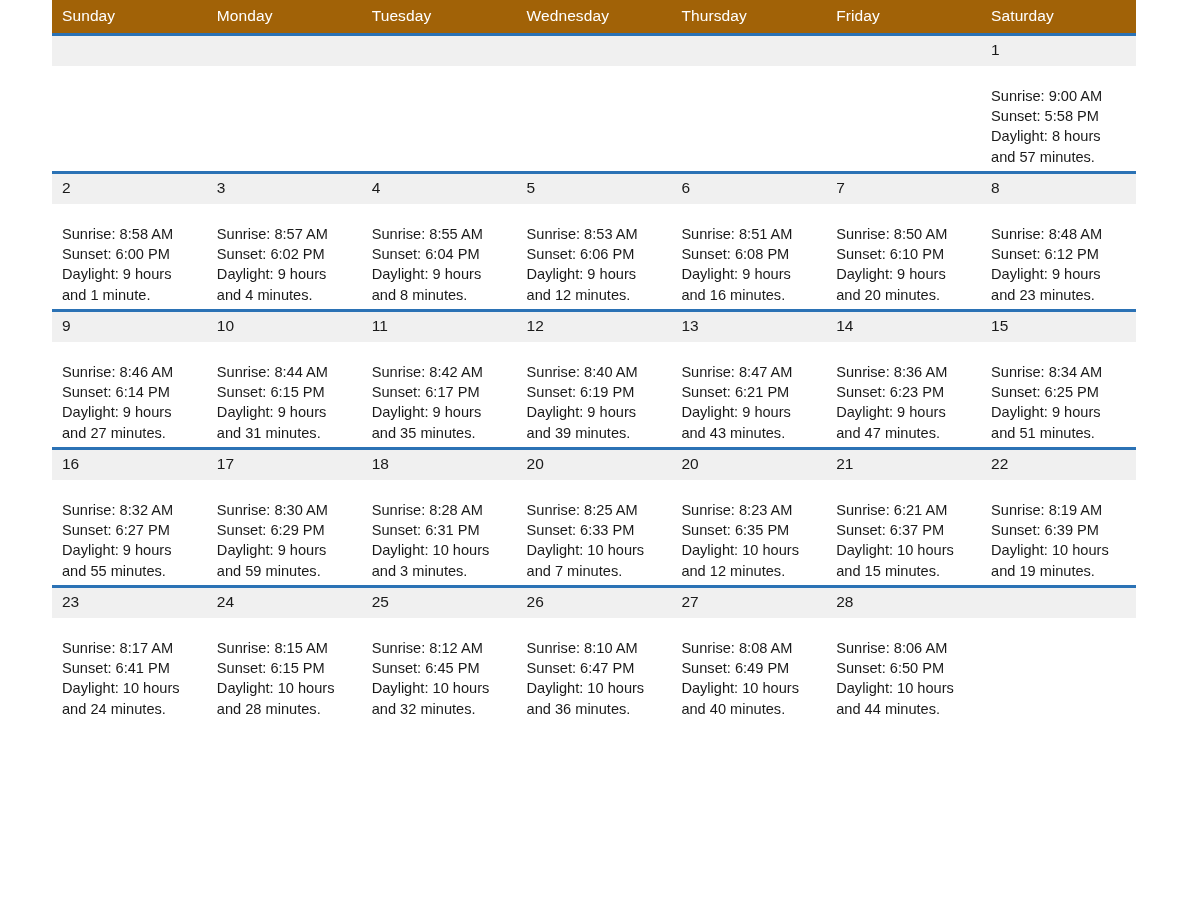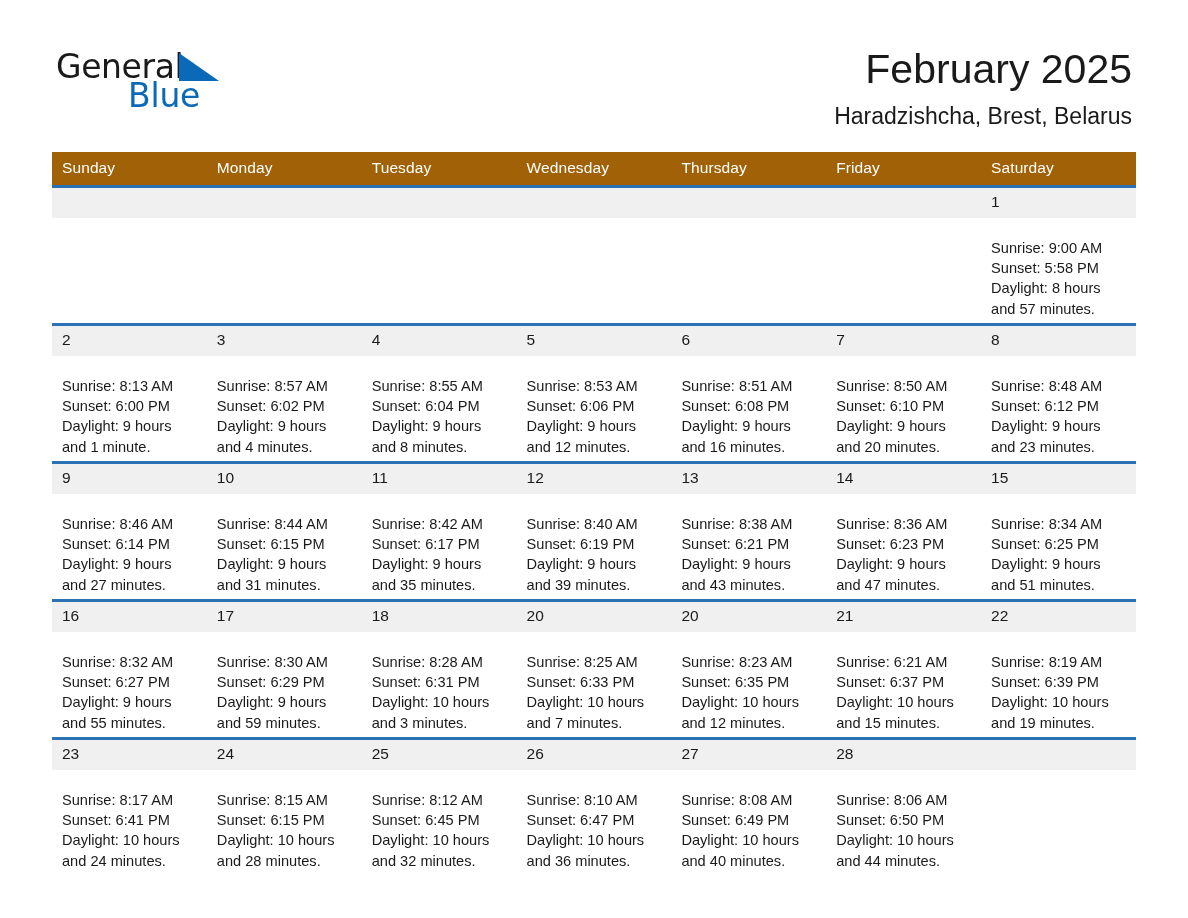--- a/index.html
+++ b/index.html
@@ -133,30 +133,20 @@
     color: #1a1a1a;
   }
   .info div { white-space: nowrap; }
   td.blank .info { visibility: hidden; }
 </style>
 </head>
 <body>
 
 <div class="page">
 
-  <div class="top">
-    <div class="logo">
-      <span class="logo-general">General</span><span class="logo-tri"></span>
-      <span class="logo-blue">Blue</span>
-    </div>
-    <div class="titles">
-      <div class="cal-title">February 2025</div>
-      <div class="cal-sub">Haradzishcha, Brest, Belarus</div>
-    </div>
-  </div>
 
   <table class="cal">
     <colgroup>
       <col>
         <col>
         <col>
         <col>
         <col>
         <col>
         <col>
@@ -252,21 +242,21 @@
               </div>
             </div>
           </td>
       </tr>
 
       <tr class="week">
         <td>
             <div class="daybox">
               <div class="daynum">2</div>
               <div class="info">
-                <div>Sunrise: 8:13 AM</div>
+                <div>Sunrise: 8:58 AM</div>
                 <div>Sunset: 6:00 PM</div>
                 <div>Daylight: 9 hours</div>
                 <div>and 1 minute.</div>
               </div>
             </div>
           </td>
         <td>
             <div class="daybox">
               <div class="daynum">3</div>
               <div class="info">
@@ -376,21 +366,21 @@
                 <div>Sunset: 6:19 PM</div>
                 <div>Daylight: 9 hours</div>
                 <div>and 39 minutes.</div>
               </div>
             </div>
           </td>
         <td>
             <div class="daybox">
               <div class="daynum">13</div>
               <div class="info">
-                <div>Sunrise: 8:38 AM</div>
+                <div>Sunrise: 8:47 AM</div>
                 <div>Sunset: 6:21 PM</div>
                 <div>Daylight: 9 hours</div>
                 <div>and 43 minutes.</div>
               </div>
             </div>
           </td>
         <td>
             <div class="daybox">
               <div class="daynum">14</div>
               <div class="info">

